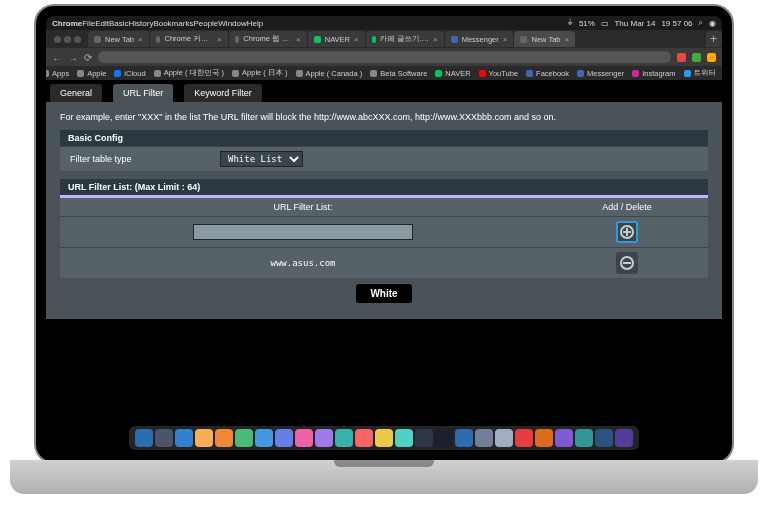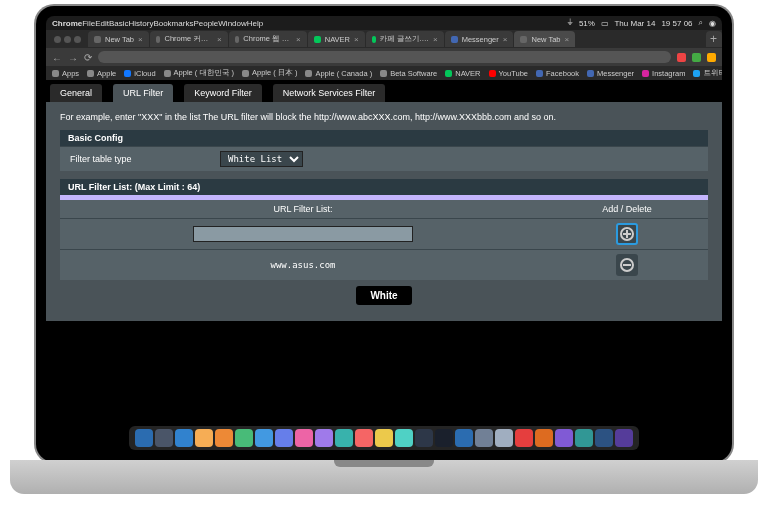--- a/index.html
+++ b/index.html
@@ -46,21 +46,21 @@
   .tab .plus { font-size: 12px; color: #aaa; }
   .addressbar {
     height: 18px; background: #3a3a3a; display: flex; align-items: center; gap: 6px;
     padding: 0 6px;
   }
   .addressbar .nav { color: #aaa; font-size: 10px; }
   .omnibox { flex: 1; height: 12px; background: #555; border-radius: 6px; }
   .ext { width: 9px; height: 9px; border-radius: 2px; }
   .bookmarks {
     height: 14px; background: #2a2a2a; display: flex; align-items: center; gap: 8px;
-    padding: 0 6px; font-size: 7.5px; color: #ccc; overflow: hidden; white-space: nowrap;
+    padding: 0 6px; font-size: 7.5px; color: #ccc; overflow: hidden; white-space: nowrap; justify-content: flex-end;
   }
   .bookmarks span { display: flex; align-items: center; gap: 3px; }
   .bm { width: 7px; height: 7px; display: inline-block; border-radius: 2px; }
   .content { flex: 1; background: #000; overflow: hidden; }
   .router-tabs {
     display: flex; background: #000; height: 22px; align-items: flex-end; gap: 11px;
     padding-left: 4px;
   }
   .rtab {
     background: #2a2a2a; color: #fff; font-size: 9px; padding: 4px 10px;
@@ -81,21 +81,21 @@
   .form-row .label { width: 150px; }
   .form-row .ctrl { display: flex; align-items: center; gap: 6px; }
   .radio { display: inline-flex; align-items: center; gap: 3px; }
   .radio input { width: 9px; height: 9px; }
   select {
     background: #3a464c; color: #fff; border: 1px solid #222; font-size: 9px;
     padding: 1px 3px; font-family: monospace;
   }
   .listhead {
     display: flex; background: #566268; padding: 4px 0; font-size: 9px; text-align: center;
-    border-top: 5px solid #c4b5fd;
+    border-top: 3px solid #c4b5fd;
   }
   .listhead div:first-child { flex: 3; }
   .listhead div:last-child { flex: 1; }
   .listrow {
     display: flex; align-items: center; background: #566268; padding: 4px 0;
     border-top: 1px solid #3a464c;
   }
   .listrow .c1 { flex: 3; display: flex; justify-content: center; }
   .listrow .c2 { flex: 1; display: flex; justify-content: center; }
   .url-input {
@@ -230,21 +230,20 @@
         <span><span class="bm" style="background:#4267B2"></span>Messenger</span>
         <span><span class="bm" style="background:#d6249f"></span>Instagram</span>
         <span><span class="bm" style="background:#1da1f2"></span>트위터</span>
       </div>
 
     <div class="content">
       <div class="router-tabs" id="rtabs-mount">
           <div class="rtab">General</div>
           <div class="rtab active">URL Filter</div>
           <div class="rtab">Keyword Filter</div>
-          <div class="rtab">Network Services Filter</div>
         </div>
 
       <div class="panel">
         <p>For example, enter "XXX" in the list The URL filter will block the http://www.abcXXX.com, http://www.XXXbbb.com and so on.</p>
 
         <div class="section-head">Basic Config</div>
 
 
         <div class="form-row">
           <div class="label">Filter table type</div>

